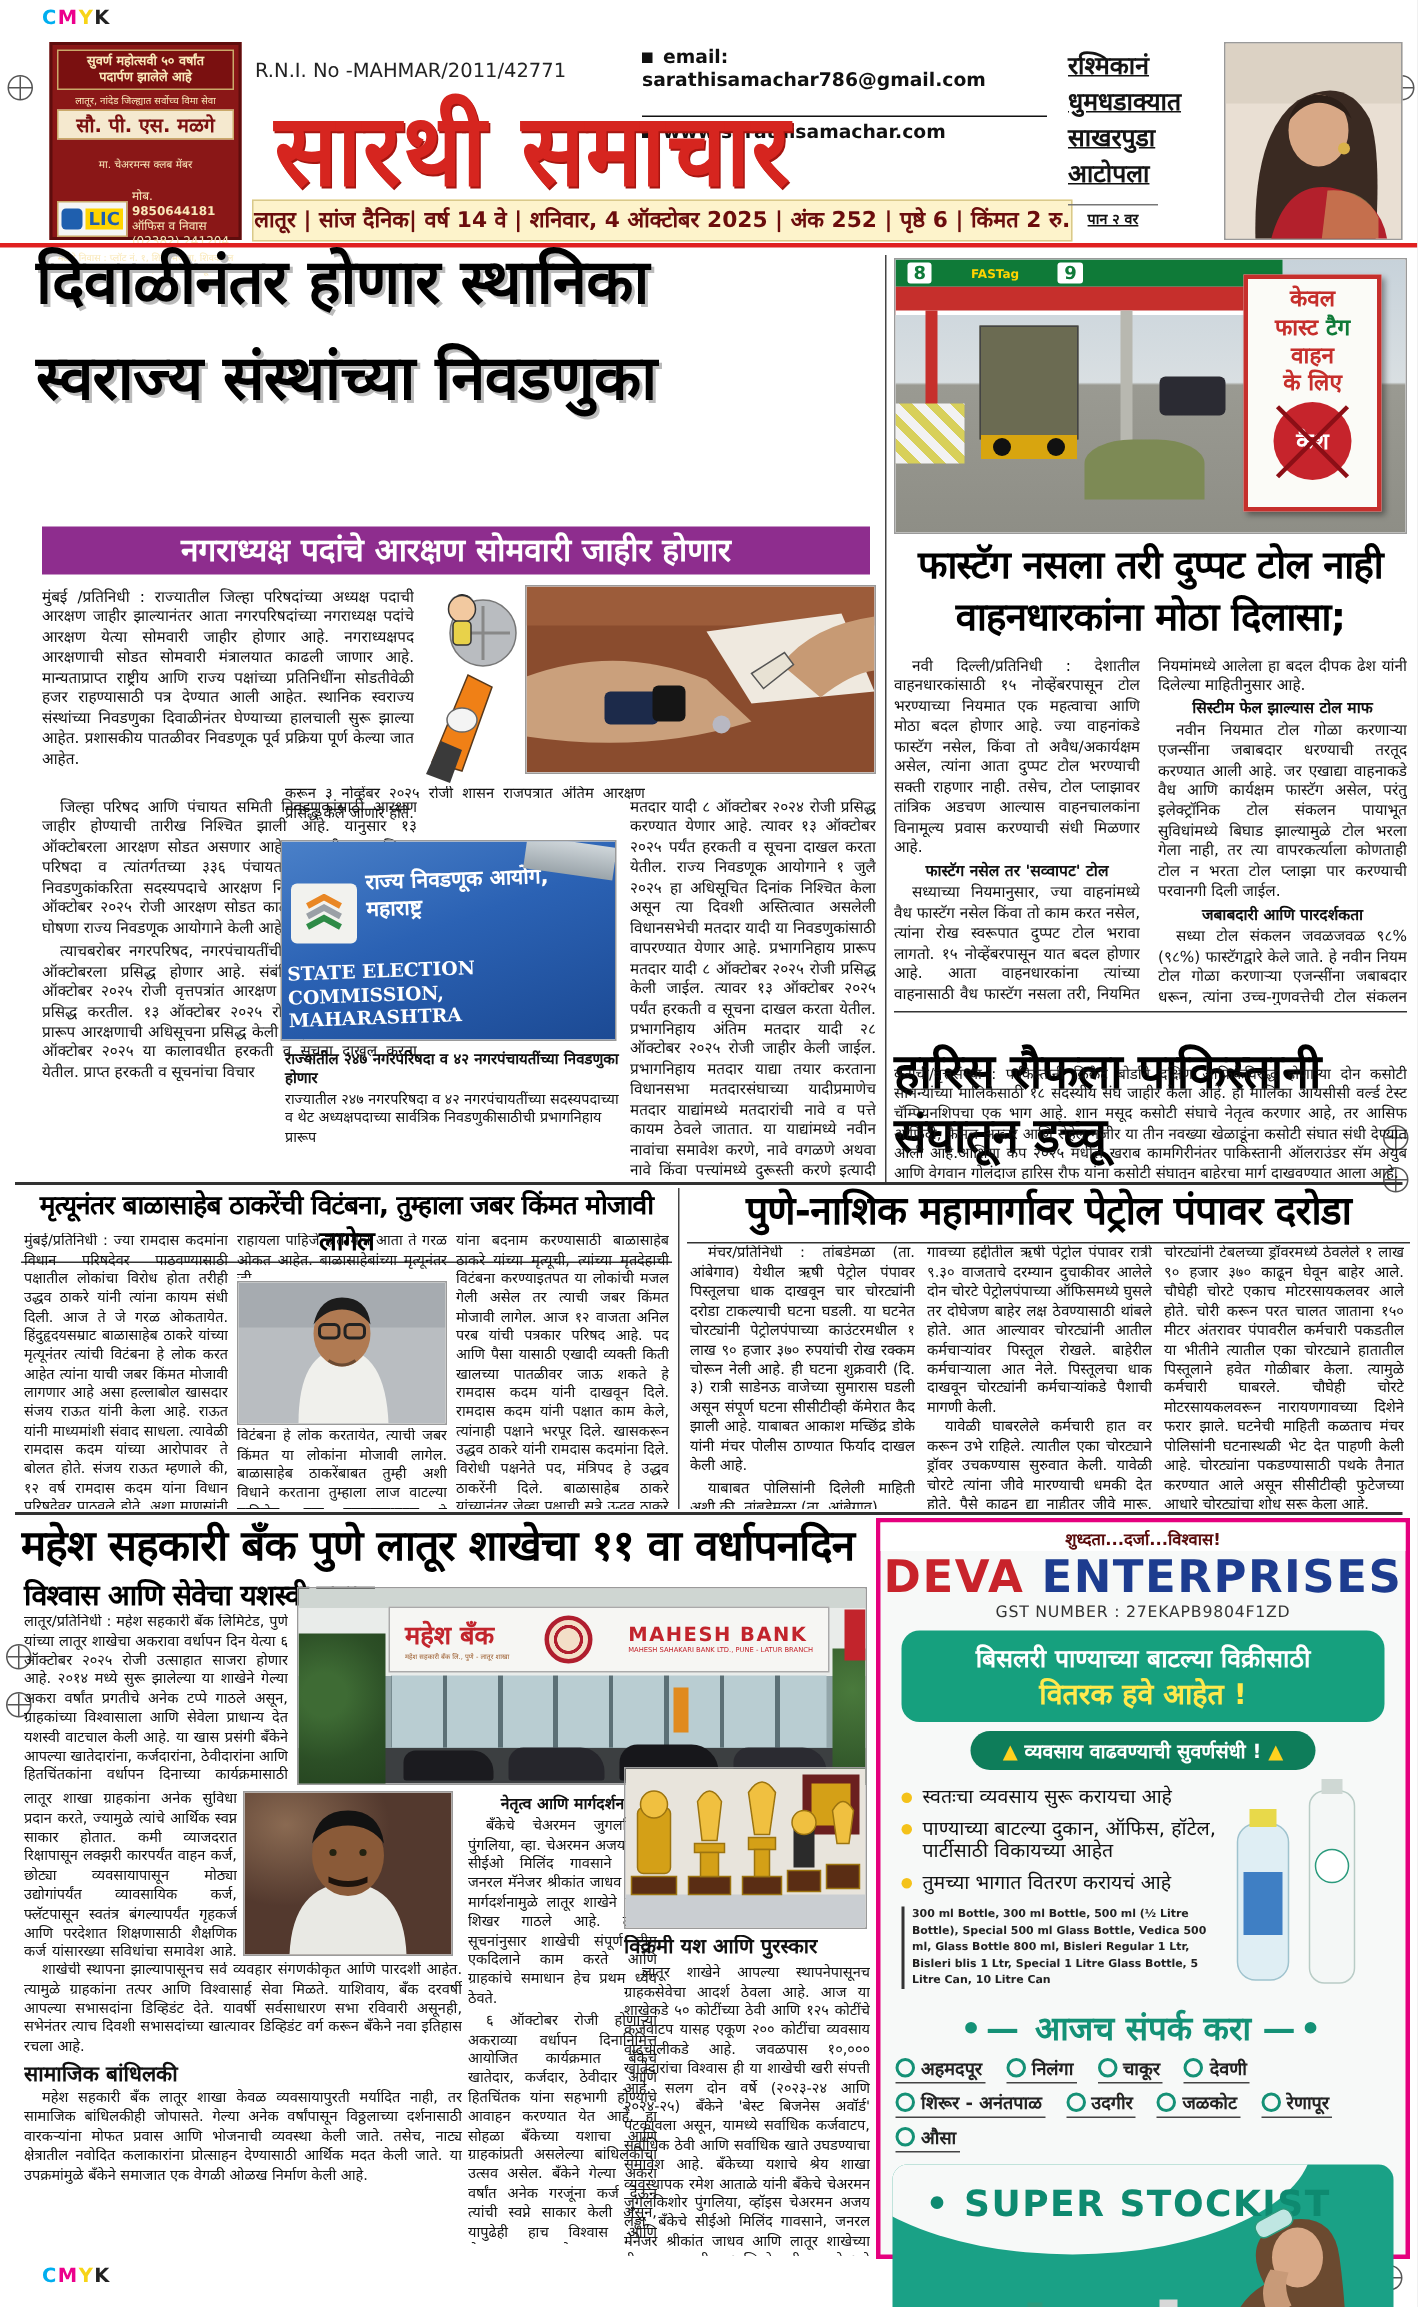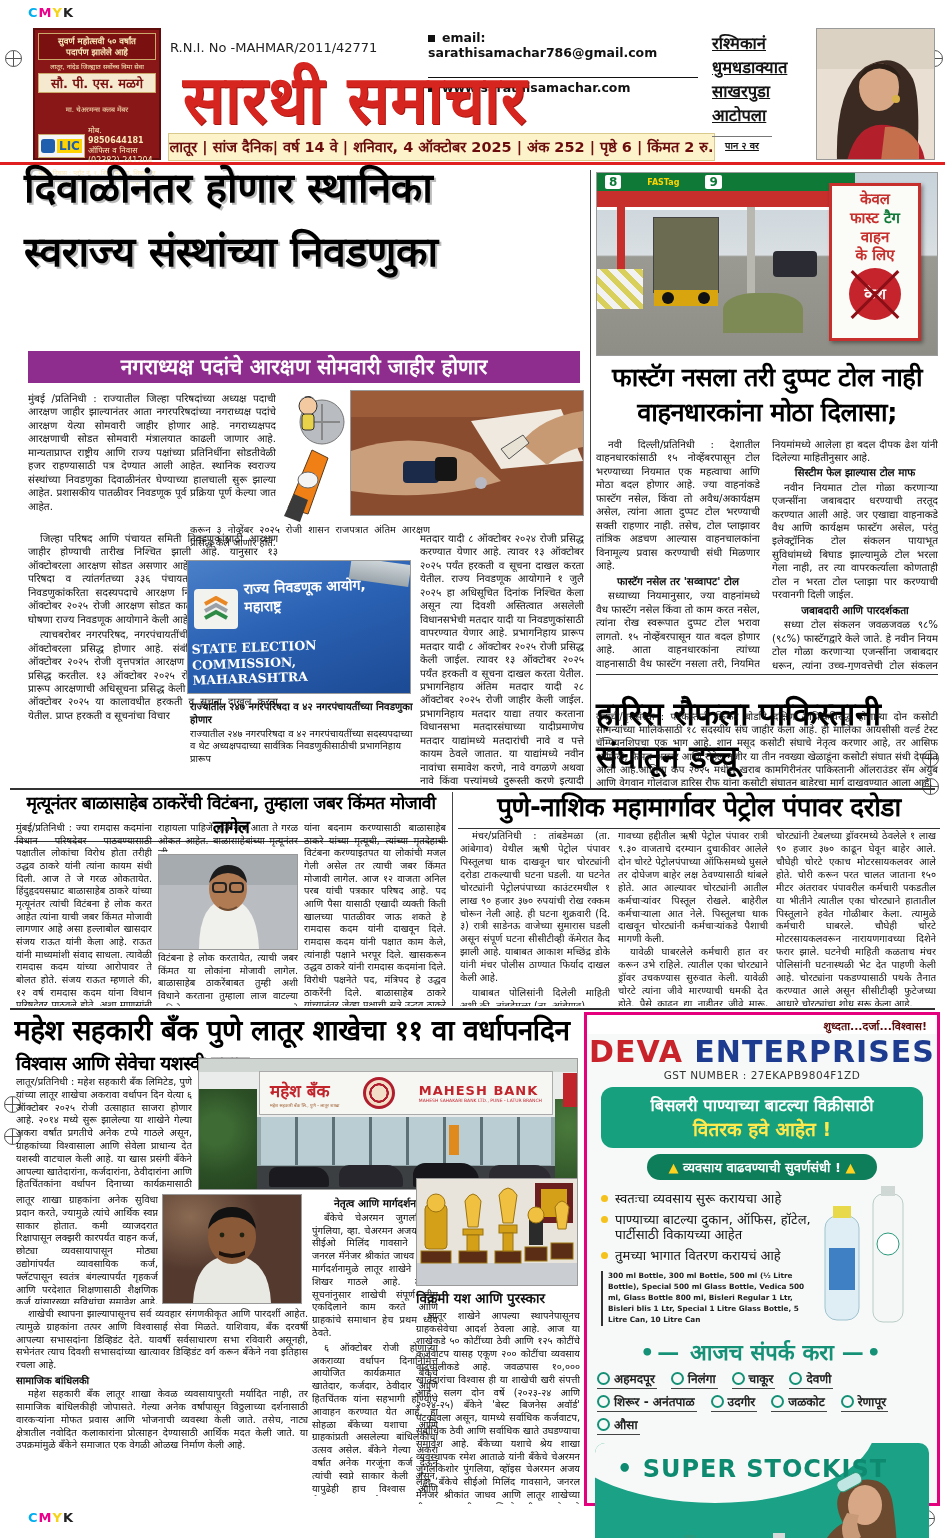--- a/index.html
+++ b/index.html
@@ -30,21 +30,21 @@
   .lic{background:#8a1717;border:2px solid #5e0d0d;box-sizing:border-box;padding:3px;color:#f7ecd2;}
   .lic .strip{background:#7a1010;border:1px solid #caa96a;color:#f9e8b8;font-weight:bold;
     font-size:8.5px;text-align:center;line-height:1.25;padding:2px 1px;}
   .lic .cream{background:#f5e9cf;color:#7a1010;text-align:center;}
   
   .purplebar{background:#8e2d8e;color:#fff;font-weight:bold;font-size:21px;text-align:center;line-height:32px;}
   .capb{font-size:10px;font-weight:bold;line-height:1.3;}
   .cap{font-size:9.6px;line-height:1.3;}
   
   .deva{border:3px solid #e5007e;background:#f7f9f8;box-sizing:border-box;}
-  .deva .tstrip{display:flex;justify-content:flex-end;font-weight:bold;font-size:11px;color:#5a0d0d;
+  .deva .tstrip{display:flex;justify-content:center;font-weight:bold;font-size:11px;color:#5a0d0d;
     padding:3px 10px 1px 10px;background:#fff;}
   .deva .brand{font-size:30px;font-weight:bold;text-align:center;letter-spacing:1px;}
   .deva .gst{font-size:10.5px;text-align:center;color:#333;letter-spacing:0.5px;}
   .deva .greenbox{background:#16a07e;border-radius:12px;text-align:center;padding:6px 4px;margin:6px 14px;}
   .deva .greenbox .l1{color:#fff;font-weight:bold;font-size:16.5px;}
   .deva .greenbox .l2{color:#ffe94d;font-weight:bold;font-size:19px;}
   .deva .pill{background:#0e7d5a;border-radius:14px;color:#fff;font-weight:bold;font-size:13px;
     text-align:center;padding:4px 8px;margin:2px 60px;}
   .deva .pill b{color:#ffd21f;}
   .deva li{list-style:none;font-size:13px;margin:5px 0;position:relative;padding-left:14px;line-height:1.2;}
@@ -324,21 +324,21 @@
       <ellipse cx="69" cy="42" rx="24" ry="27" fill="#8a5a38"></ellipse>
       <path d="M45 34 Q48 12 69 12 Q90 12 93 34 Q84 22 69 22 Q54 22 45 34Z" fill="#121212"></path>
       <path d="M56 56 Q69 62 82 56 L82 60 Q69 66 56 60Z" fill="#1d130c"></path>
       <circle cx="59" cy="40" r="2.4" fill="#221"></circle>
       <circle cx="79" cy="40" r="2.4" fill="#221"></circle>
     </svg>
   </div>
 
   <div class="abs bt" style="left:16px;top:1308px;width:292px;height:198px;font-size:9.7px;">
     <div class="ind">शाखेची स्थापना झाल्यापासूनच सर्व व्यवहार संगणकीकृत आणि पारदर्शी आहेत. त्यामुळे ग्राहकांना तत्पर आणि विश्वासार्ह सेवा मिळते. याशिवाय, बँक दरवर्षी आपल्या सभासदांना डिव्हिडंट देते. यावर्षी सर्वसाधारण सभा रविवारी असूनही, सभेनंतर त्याच दिवशी सभासदांच्या खात्यावर डिव्हिडंट वर्ग करून बँकेने नवा इतिहास रचला आहे.</div>
-    <div class="colsub" style="text-align:left;font-size:10px;">सामाजिक बांधिलकी</div>
+    <div class="colsub" style="text-align:left;font-size:14px;">सामाजिक बांधिलकी</div>
     <div class="ind">महेश सहकारी बँक लातूर शाखा केवळ व्यवसायापुरती मर्यादित नाही, तर सामाजिक बांधिलकीही जोपासते. गेल्या अनेक वर्षांपासून विठ्ठलाच्या दर्शनासाठी वारकऱ्यांना मोफत प्रवास आणि भोजनाची व्यवस्था केली जाते. तसेच, नाट्य क्षेत्रातील नवोदित कलाकारांना प्रोत्साहन देण्यासाठी आर्थिक मदत केली जाते. या उपक्रमांमुळे बँकेने समाजात एक वेगळी ओळख निर्माण केली आहे.</div>
   </div>
 
   <div class="abs bt" style="left:312px;top:1196px;width:126px;height:300px;font-size:9.7px;">
     <div class="colsub" style="font-size:10.5px;">नेतृत्व आणि मार्गदर्शन</div>
     <div class="ind">बँकेचे चेअरमन जुगलकिशोर पुंगलिया, व्हा. चेअरमन अजय लड्ढा, सीईओ मिलिंद गावसाने आणि जनरल मॅनेजर श्रीकांत जाधव यांच्या मार्गदर्शनामुळे लातूर शाखेने यशाचे शिखर गाठले आहे. त्यांच्या सूचनांनुसार शाखेची संपूर्ण टीम एकदिलाने काम करते आणि ग्राहकांचे समाधान हेच प्रथम ध्येय ठेवते.</div>
     <div class="ind">६ ऑक्टोबर रोजी होणाऱ्या अकराव्या वर्धापन दिनानिमित्त आयोजित कार्यक्रमात बँकेचे खातेदार, कर्जदार, ठेवीदार आणि हितचिंतक यांना सहभागी होण्याचे आवाहन करण्यात येत आहे. हा सोहळा बँकेच्या यशाचा आणि ग्राहकांप्रती असलेल्या बांधिलकीचा उत्सव असेल. बँकेने गेल्या अकरा वर्षांत अनेक गरजूंना कर्ज देऊन त्यांची स्वप्ने साकार केली असून, यापुढेही हाच विश्वास आणि सेवाभाव कायम ठेवण्याचा संकल्प बँकेने व्यक्त केला आहे. आपला विश्वास आणि सहकार्य हेच आमचे खरे यश आहे!</div>
   </div>
 
   <div class="abs photo" style="left:416px;top:1178px;width:162px;height:108px;">

